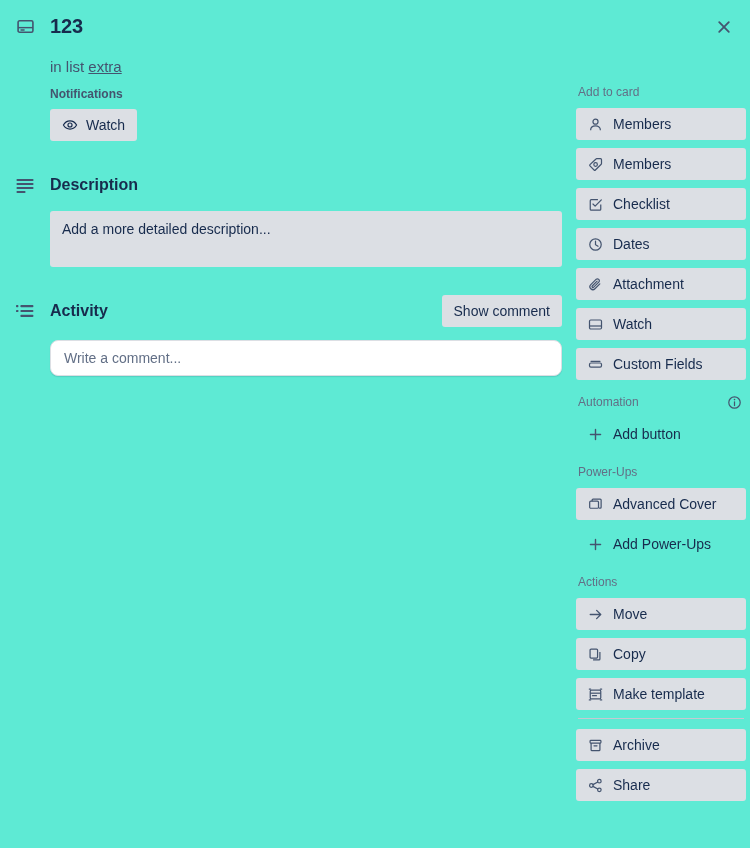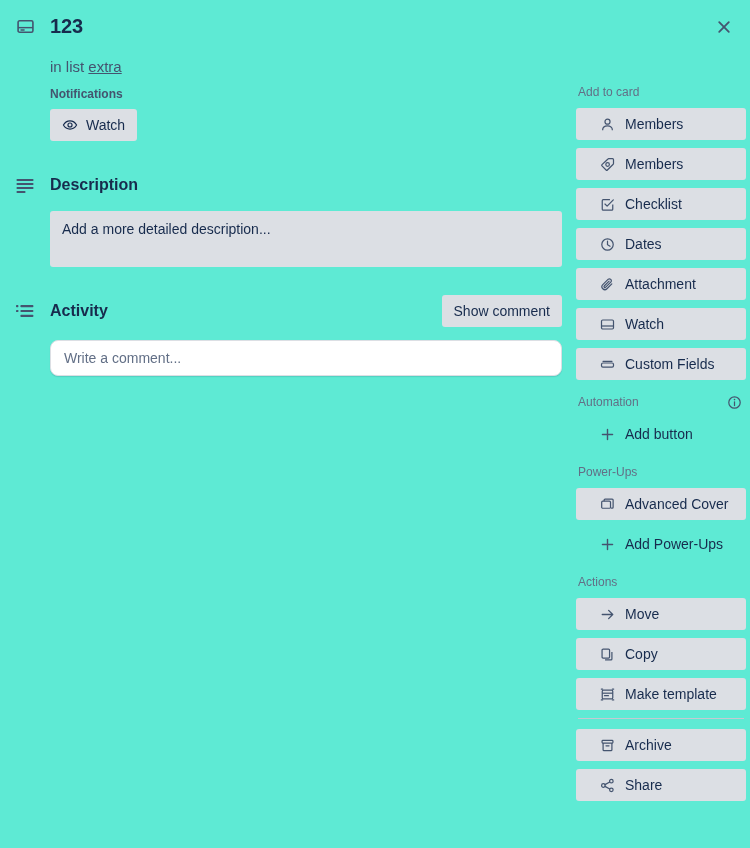--- a/index.html
+++ b/index.html
@@ -222,21 +222,21 @@
     color: #44546f;
     cursor: pointer;
   }
 
   .side-btn {
     display: flex;
     align-items: center;
     gap: 10px;
     width: 170px;
     height: 32px;
-    padding: 0 23px;
+    padding: 0 11px;
     margin-bottom: 8px;
     background: #dcdfe4;
     border: none;
     border-radius: 3px;
     font-family: inherit;
     font-size: 14px;
     font-weight: 500;
     color: #172b4d;
     cursor: pointer;
     text-align: left;

